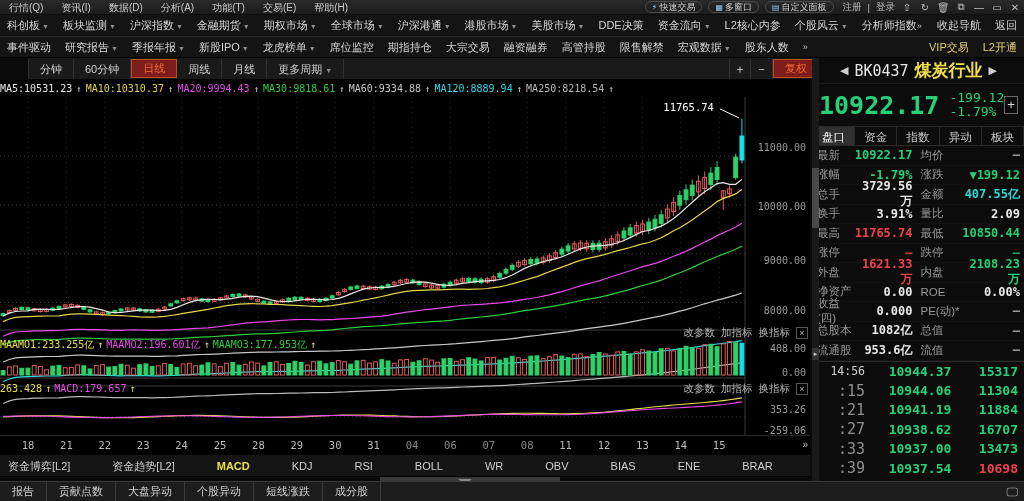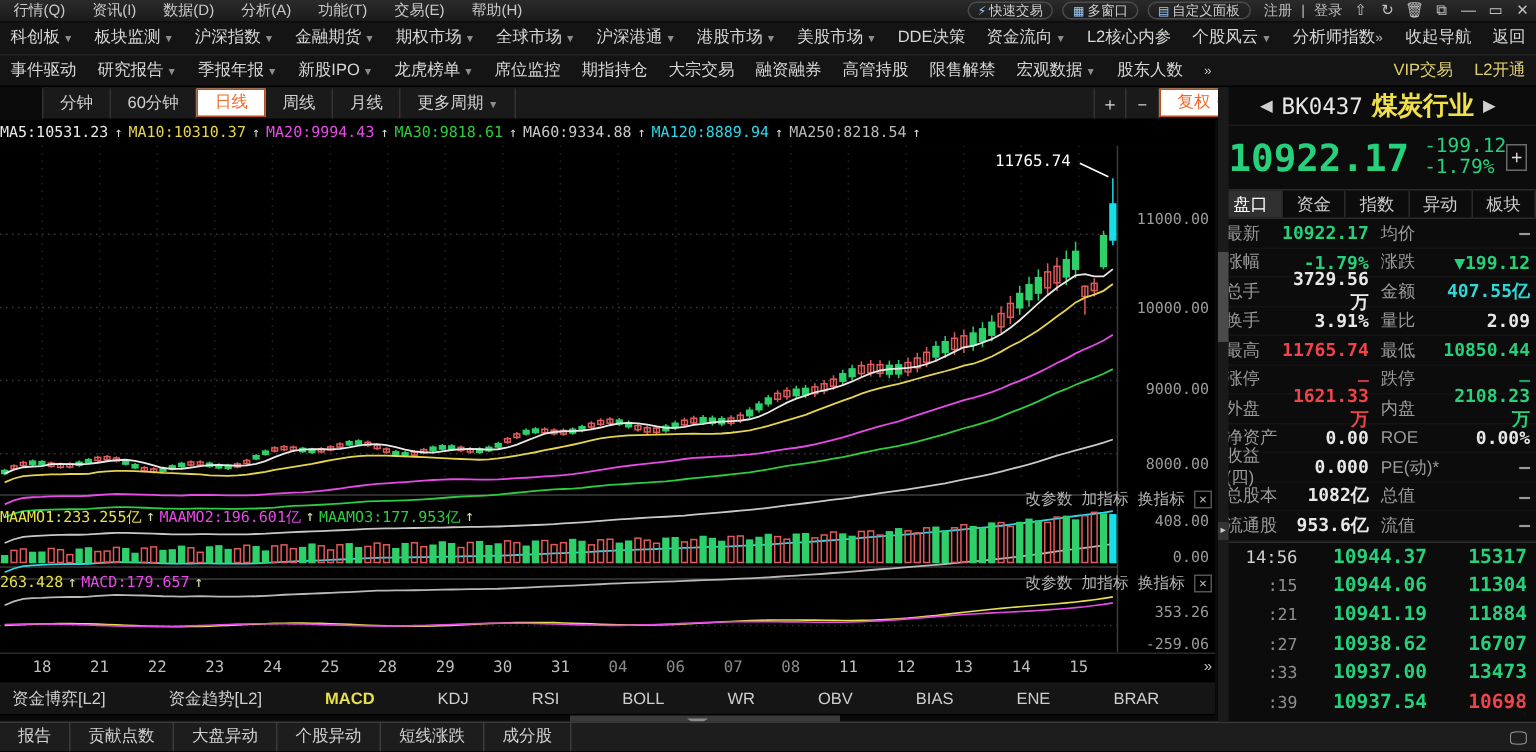--- a/index.html
+++ b/index.html
@@ -56,21 +56,21 @@
     background: #1a1a1a; display: flex; align-items: center;
     border-bottom: 1px solid #000;
     margin-left: 28px;
   }
   .pbtn {
     color: #d0d0d0; font-size: 11px; height: 20px; line-height: 20px;
     padding: 0 11px; border-right: 1px solid #323232;
   }
   .pbtn.first { border-left: 1px solid #323232; }
   .pbtn.active {
-    color: #f06a2a; border: 1px solid #b5521f; background: #ffffff; height: 19px; line-height: 17px;
+    color: #f06a2a; border: 1px solid #b5521f; background: #7f1d1d; height: 19px; line-height: 17px;
   }
   .pbtn .car { color: #8d8d8d; font-size: 7px; margin-left: 3px; }
   .ptoolbar .flexfill { flex: 1 1 auto; }
   .sqbtn {
     color: #d8d8d8; font-size: 12px; width: 22px; text-align: center;
     height: 20px; line-height: 20px; border-right: 1px solid #323232;
   }
   .sqbtn.firstl { border-left: 1px solid #323232; }
 
   
@@ -196,21 +196,21 @@
   .c-gray { color: #9a9a9a; }
   .c-dash-r { color: #c0393f; }
   .c-dash-g { color: #1f9e5f; }
 
   .rp-ticks { border-top: 1px solid #2e2e2e; }
   .trow {
     display: flex; align-items: center; height: 19.4px;
     font-size: 13px; font-family: "DejaVu Sans Mono", monospace; padding: 0 6px;
   }
   .trow .tt { width: 46px; color: #cfcfcf; font-size: 11.5px; text-align: right; }
-  .trow .tt.dim { color: #8f8f8f; font-size: 11px; }
+  .trow .tt.dim { color: #8f8f8f; font-size: 15px; }
   .trow .tp { flex: 1 1 0; text-align: center; font-weight: bold; margin-left: 19px; }
   .trow .tv { width: 62px; text-align: right; font-weight: bold; }
 
   .rp-scroll {
     position: absolute; left: 812px; top: 58px; width: 7px; height: 423px;
     background: #1a1a1a;
   }
   .rp-scroll .thumb { position: absolute; left: 0; top: 110px; width: 7px; height: 60px; background: #4a4a4a; }
   .rp-scroll .arrowbox { position:absolute; left:0; top: 290px; width: 7px; height: 12px; background:#333; color:#ccc; font-size:7px; text-align:center; line-height:12px;}
 </style>

